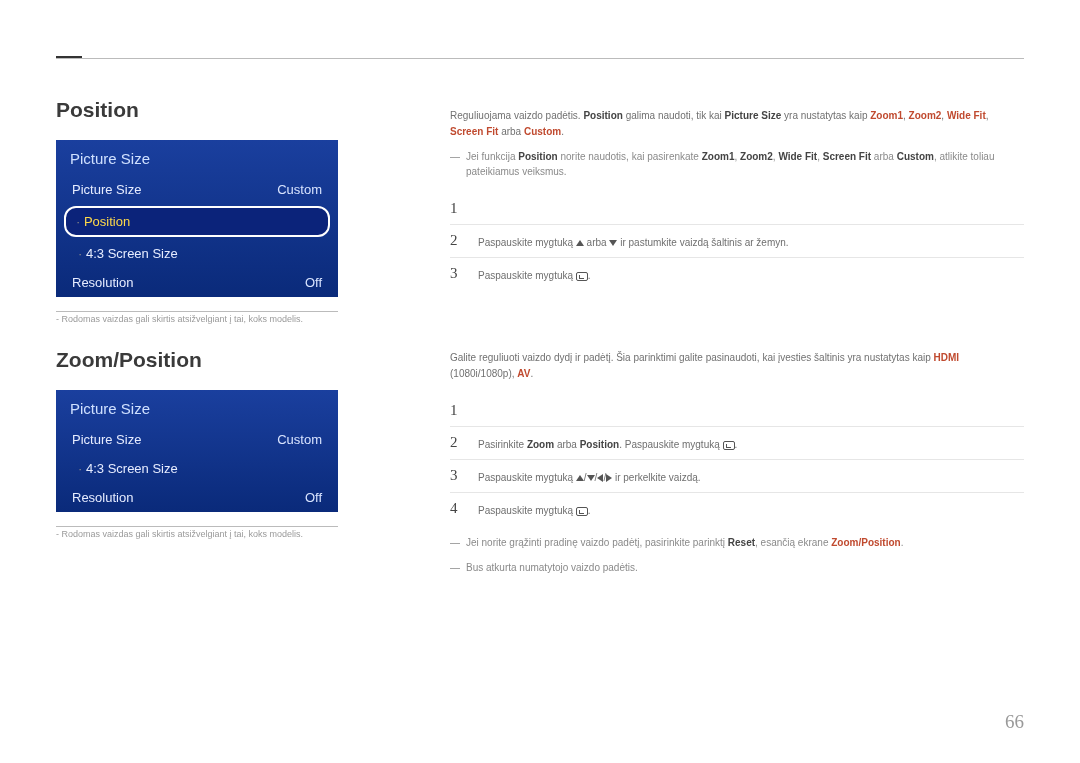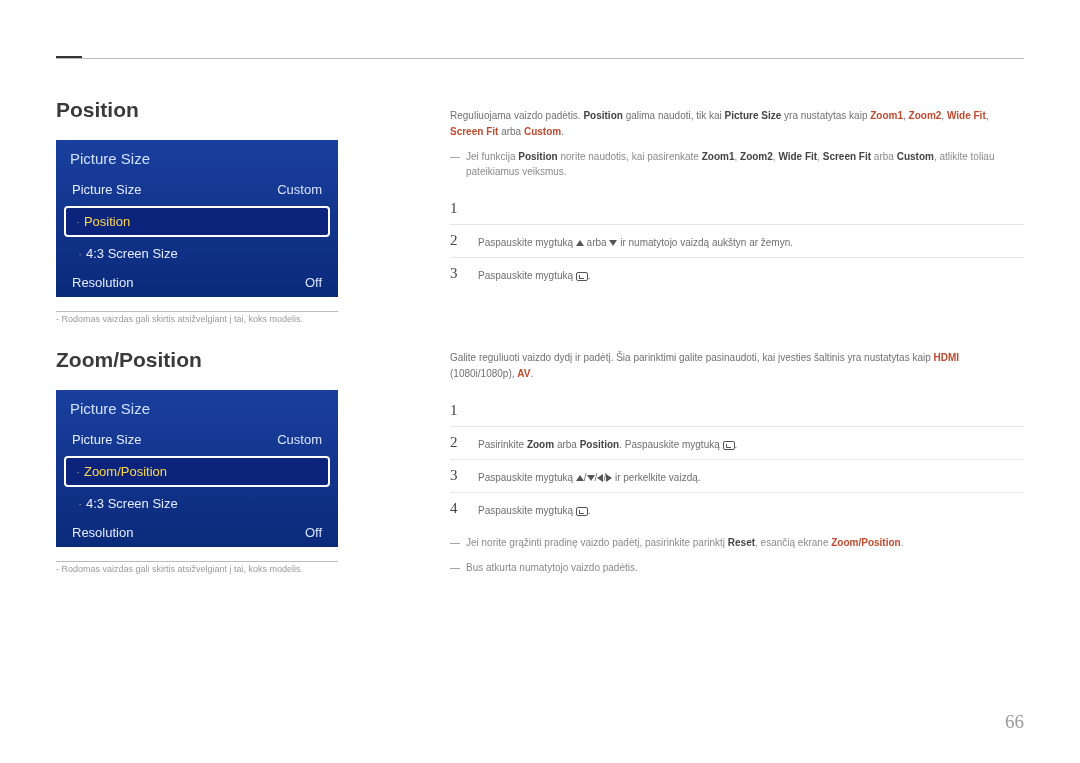--- a/index.html
+++ b/index.html
@@ -55,21 +55,21 @@
     justify-content: space-between;
     padding: 7px 16px;
     color: #e6ecff;
   }
   .panel-row .val { color: #d9e4ff; }
   .panel-sel {
     margin: 2px 8px;
     padding: 6px 10px;
     background: #0b237a;
     border: 2px solid #fff;
-    border-radius: 4px;
+    border-radius: 12px;
     color: #ffd94a;
     font-weight: 500;
   }
   .panel-sub {
     padding: 7px 22px;
     color: #e6ecff;
   }
   .footnote {
     font-size: 9px;
     color: #9a9a9a;
@@ -180,23 +180,20 @@
   </div>
 
   <div class="section2">
     <div class="h2">Zoom/Position</div>
     <div class="panel">
       <div class="panel-title">Picture Size</div>
       <div class="panel-row">
         <span>Picture Size</span>
         <span class="val">Custom</span>
       </div>
-      <div class="panel-sel">
-        <span class="dash">· </span><span>Zoom/Position</span>
-      </div>
       <div class="panel-sub">
         <span class="dash">· </span><span>4:3 Screen Size</span>
       </div>
       <div class="panel-row">
         <span>Resolution</span>
         <span class="val">Off</span>
       </div>
     </div>
     <div class="footnote">- <span>Rodomas vaizdas gali skirtis atsižvelgiant į tai, koks modelis.</span></div>
   </div>
@@ -214,21 +211,21 @@
     </span>
   </div>
 
   <div class="steps">
     <div class="step">
       <div class="step-num">1</div>
     </div>
     <div class="step">
       <div class="step-num">2</div>
       <div class="step-body">
-        <span>Paspauskite mygtuką </span><span class="icon-arrow icon-up"></span><span> arba </span><span class="icon-arrow icon-down"></span><span> ir numatytojo vaizdą aukštyn ar žemyn.</span>
+        <span>Paspauskite mygtuką </span><span class="icon-arrow icon-up"></span><span> arba </span><span class="icon-arrow icon-down"></span><span> ir pastumkite vaizdą šaltinis ar žemyn.</span>
       </div>
     </div>
     <div class="step">
       <div class="step-num">3</div>
       <div class="step-body">
         <span>Paspauskite mygtuką </span><span class="icon-enter"></span>.
       </div>
     </div>
   </div>
 

